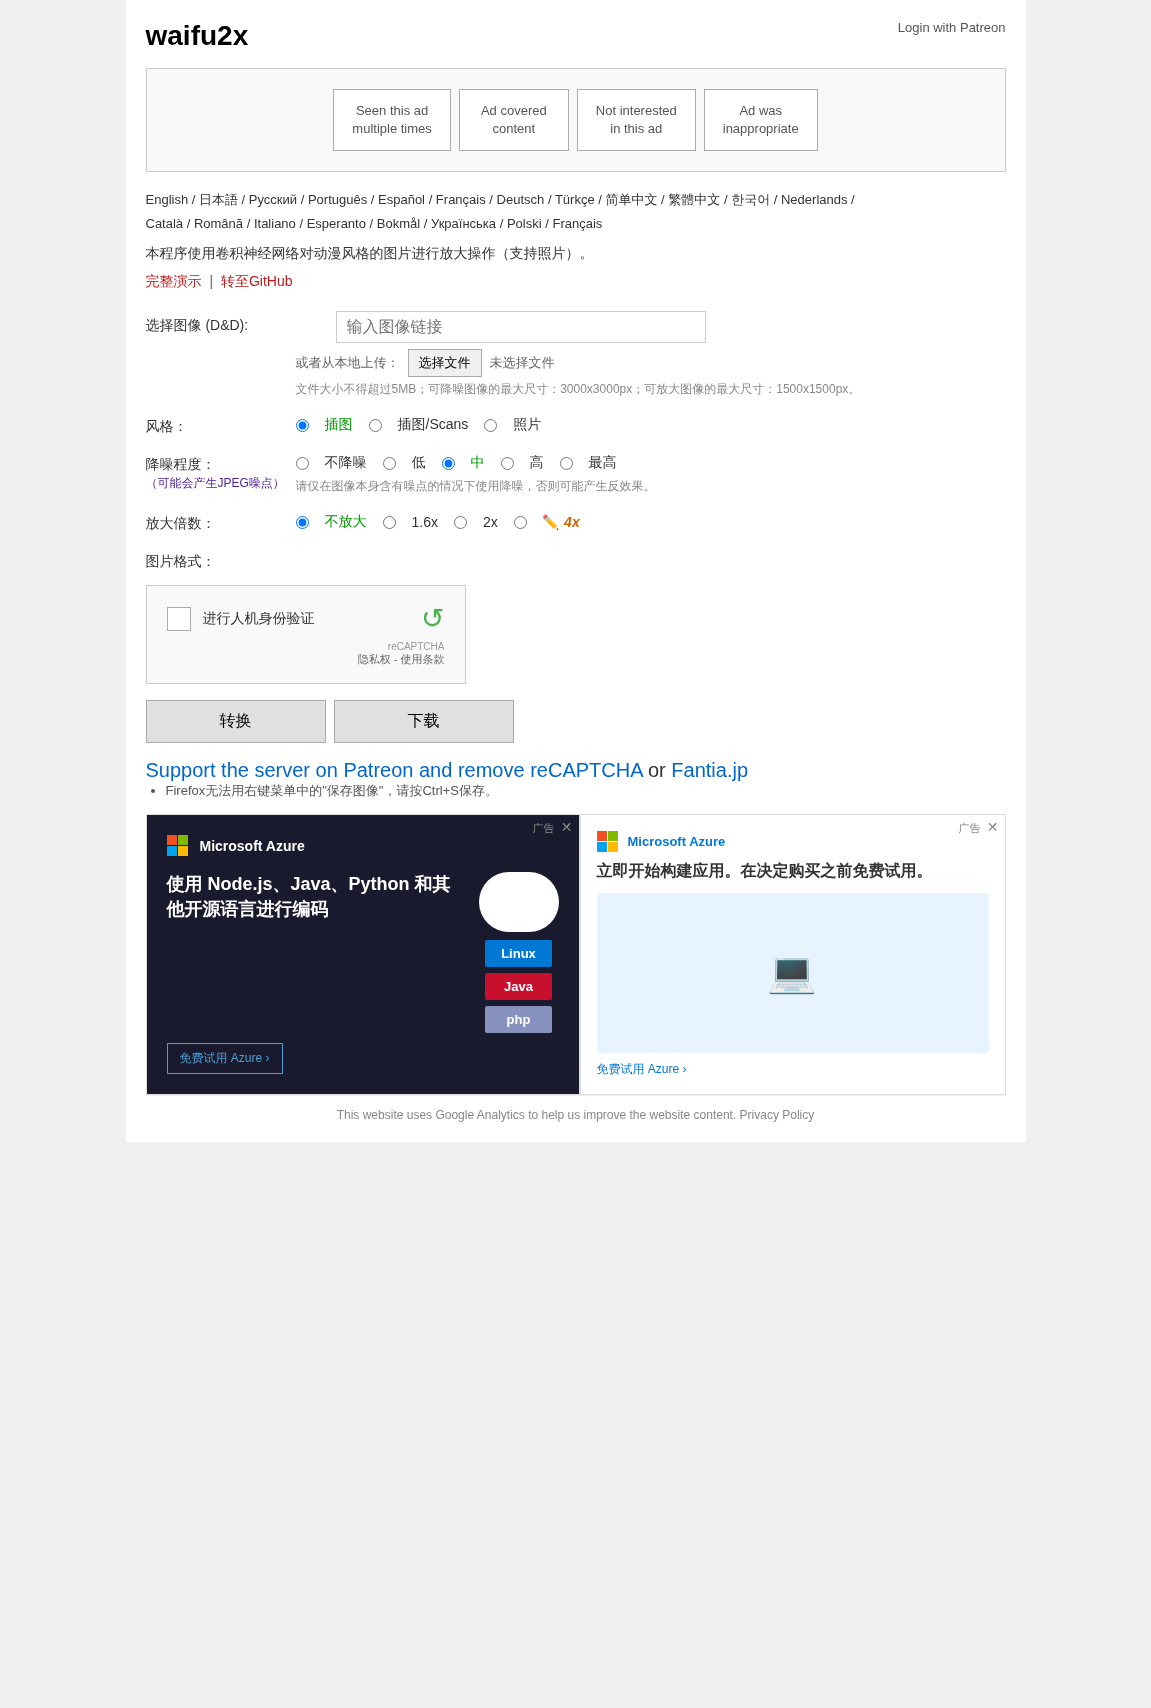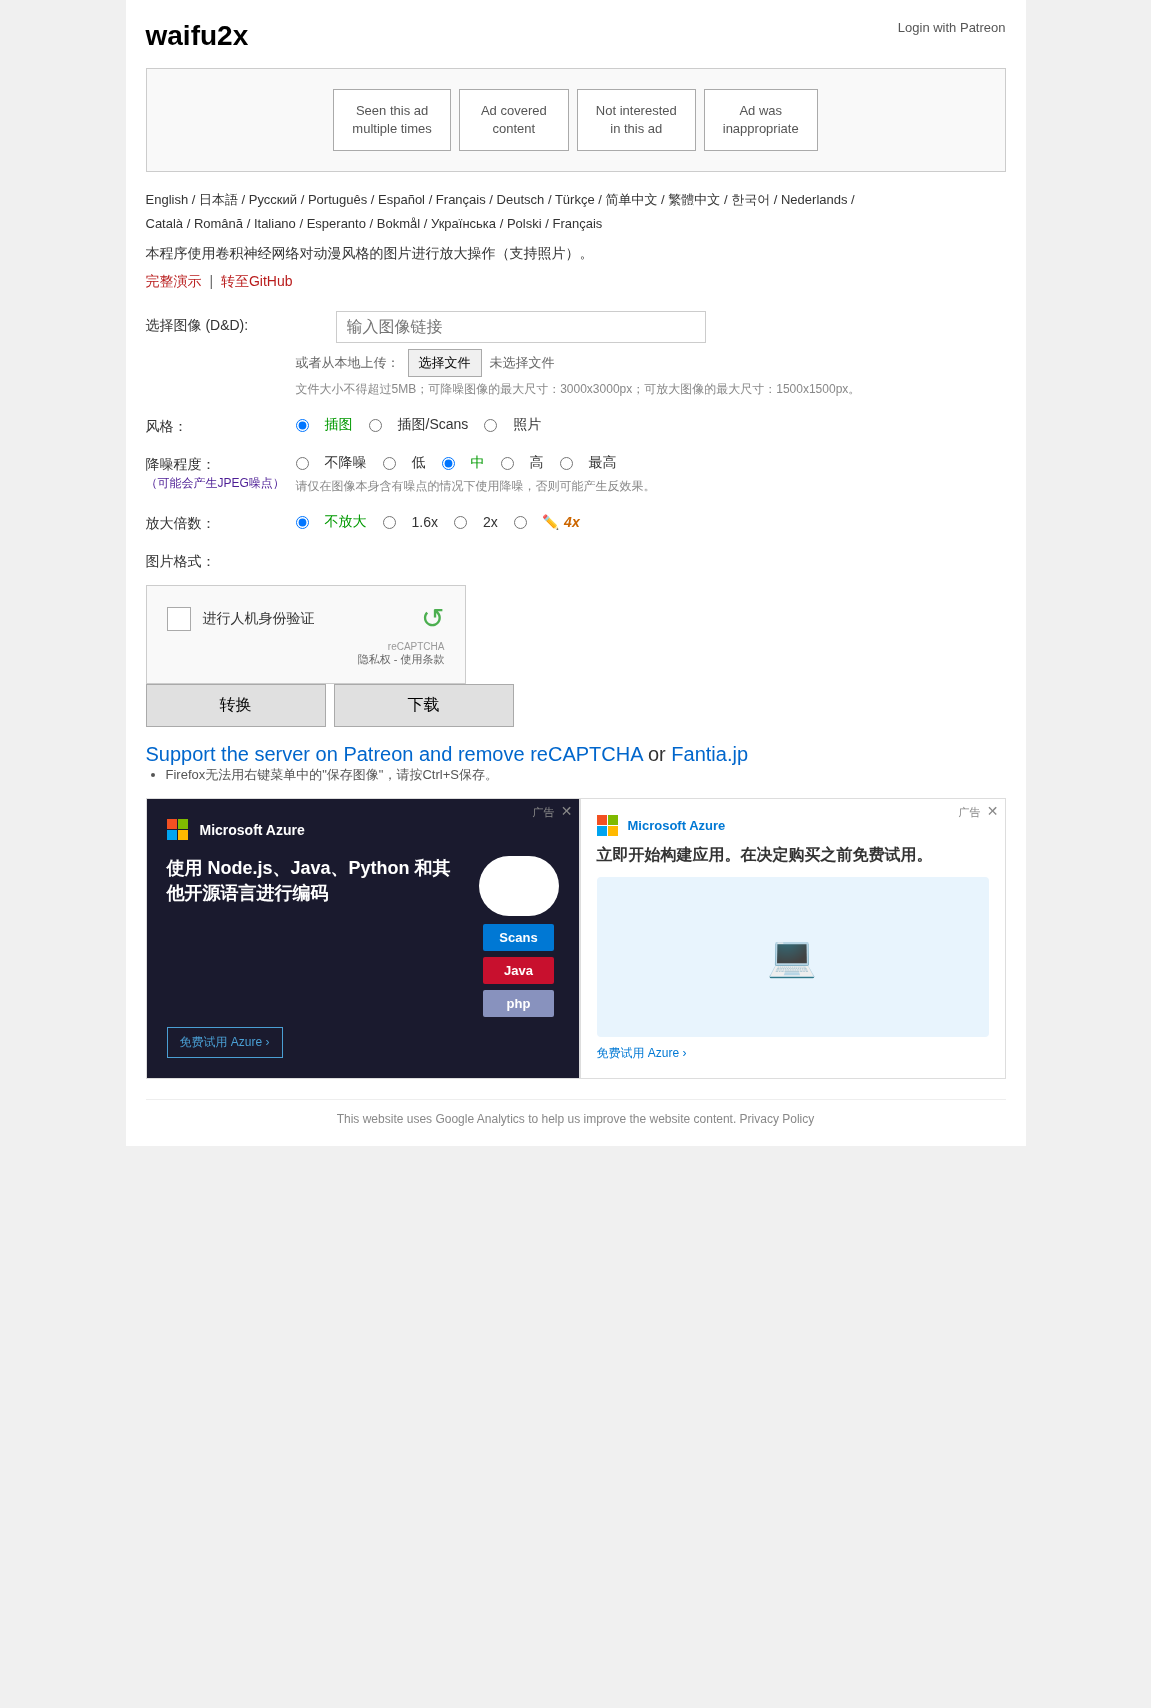--- a/index.html
+++ b/index.html
@@ -154,20 +154,21 @@
     }
     .scale-4x::before {
       content: "✏️ ";
       font-style: normal;
     }
     .captcha-box {
       border: 1px solid #ccc;
       background: #f9f9f9;
       padding: 16px 20px;
       width: 320px;
+      margin-bottom: 16px;
       display: flex;
       flex-direction: column;
       align-items: flex-start;
     }
     .captcha-row {
       display: flex;
       align-items: center;
       gap: 12px;
       width: 100%;
       justify-content: space-between;
@@ -223,21 +224,20 @@
     .notice-list {
       margin-bottom: 14px;
       padding-left: 20px;
     }
     .notice-list li {
       font-size: 13px;
       color: #555;
     }
     .ads-row {
       display: flex;
-      margin-bottom: 20px;
     }
     .ad-block {
       flex: 1;
       border: 1px solid #ddd;
       overflow: hidden;
       position: relative;
       min-height: 280px;
     }
     .ad-block-left {
       background: #1a1a2e;
@@ -566,21 +566,21 @@
             <div class="ms-sq ms-blue"></div>
             <div class="ms-sq ms-yellow"></div>
           </div>
           <span>Microsoft Azure</span>
         </div>
         <div class="ad-content-row">
           <div class="azure-left-text">使用 Node.js、Java、Python 和其他开源语言进行编码</div>
           <div class="azure-right-img">
             <div class="cloud-icon">☁</div>
             <div class="badge-stack">
-              <div class="badge">Scans</div>
+              <div class="badge">Linux</div>
               <div class="badge badge-java">Java</div>
               <div class="badge badge-php">php</div>
             </div>
           </div>
         </div>
         <button class="ad-free-btn">免费试用 Azure ›</button>
       </div>
     </div>
 
     <div class="ad-block ad-block-right" style="position:relative;">

